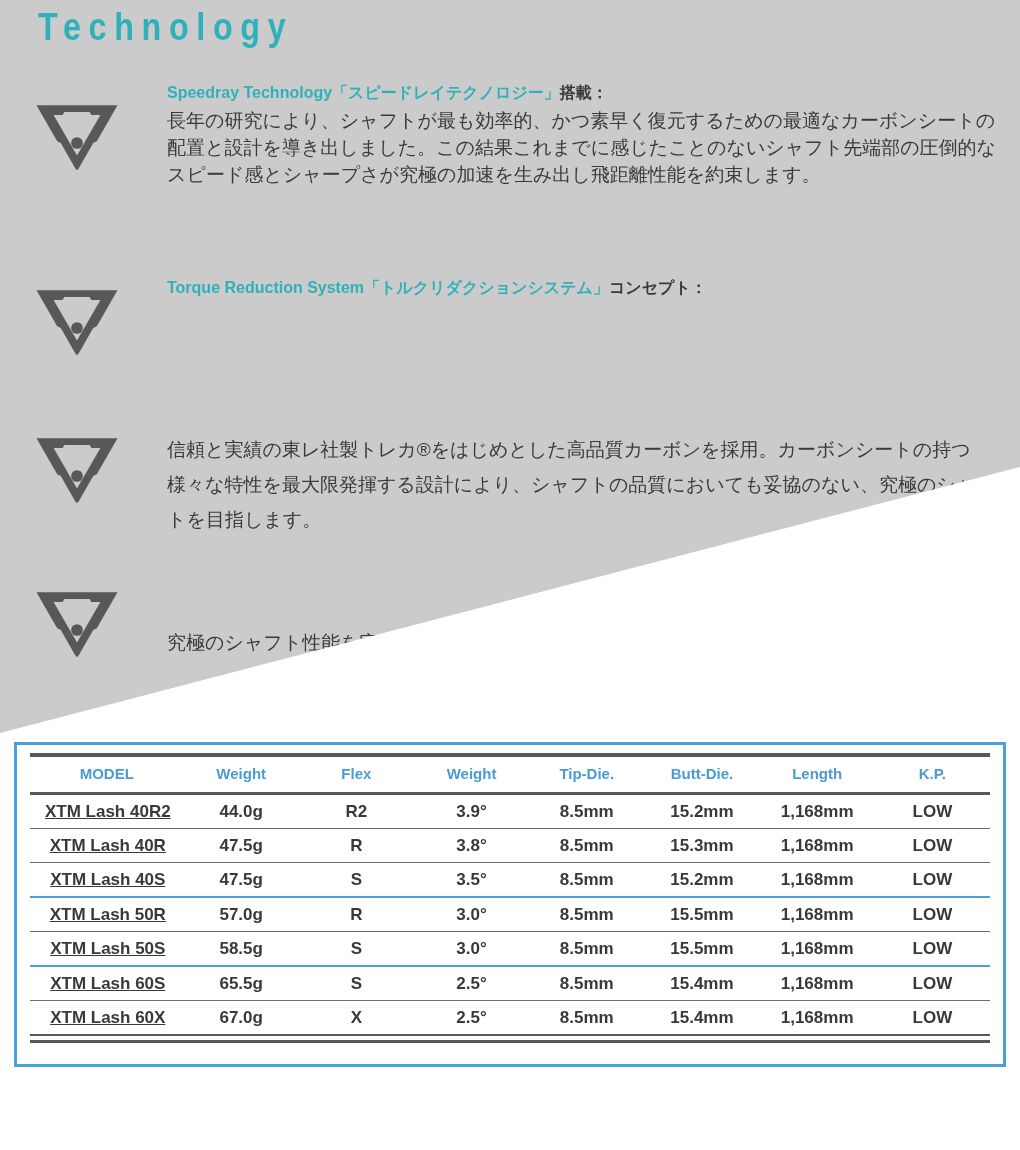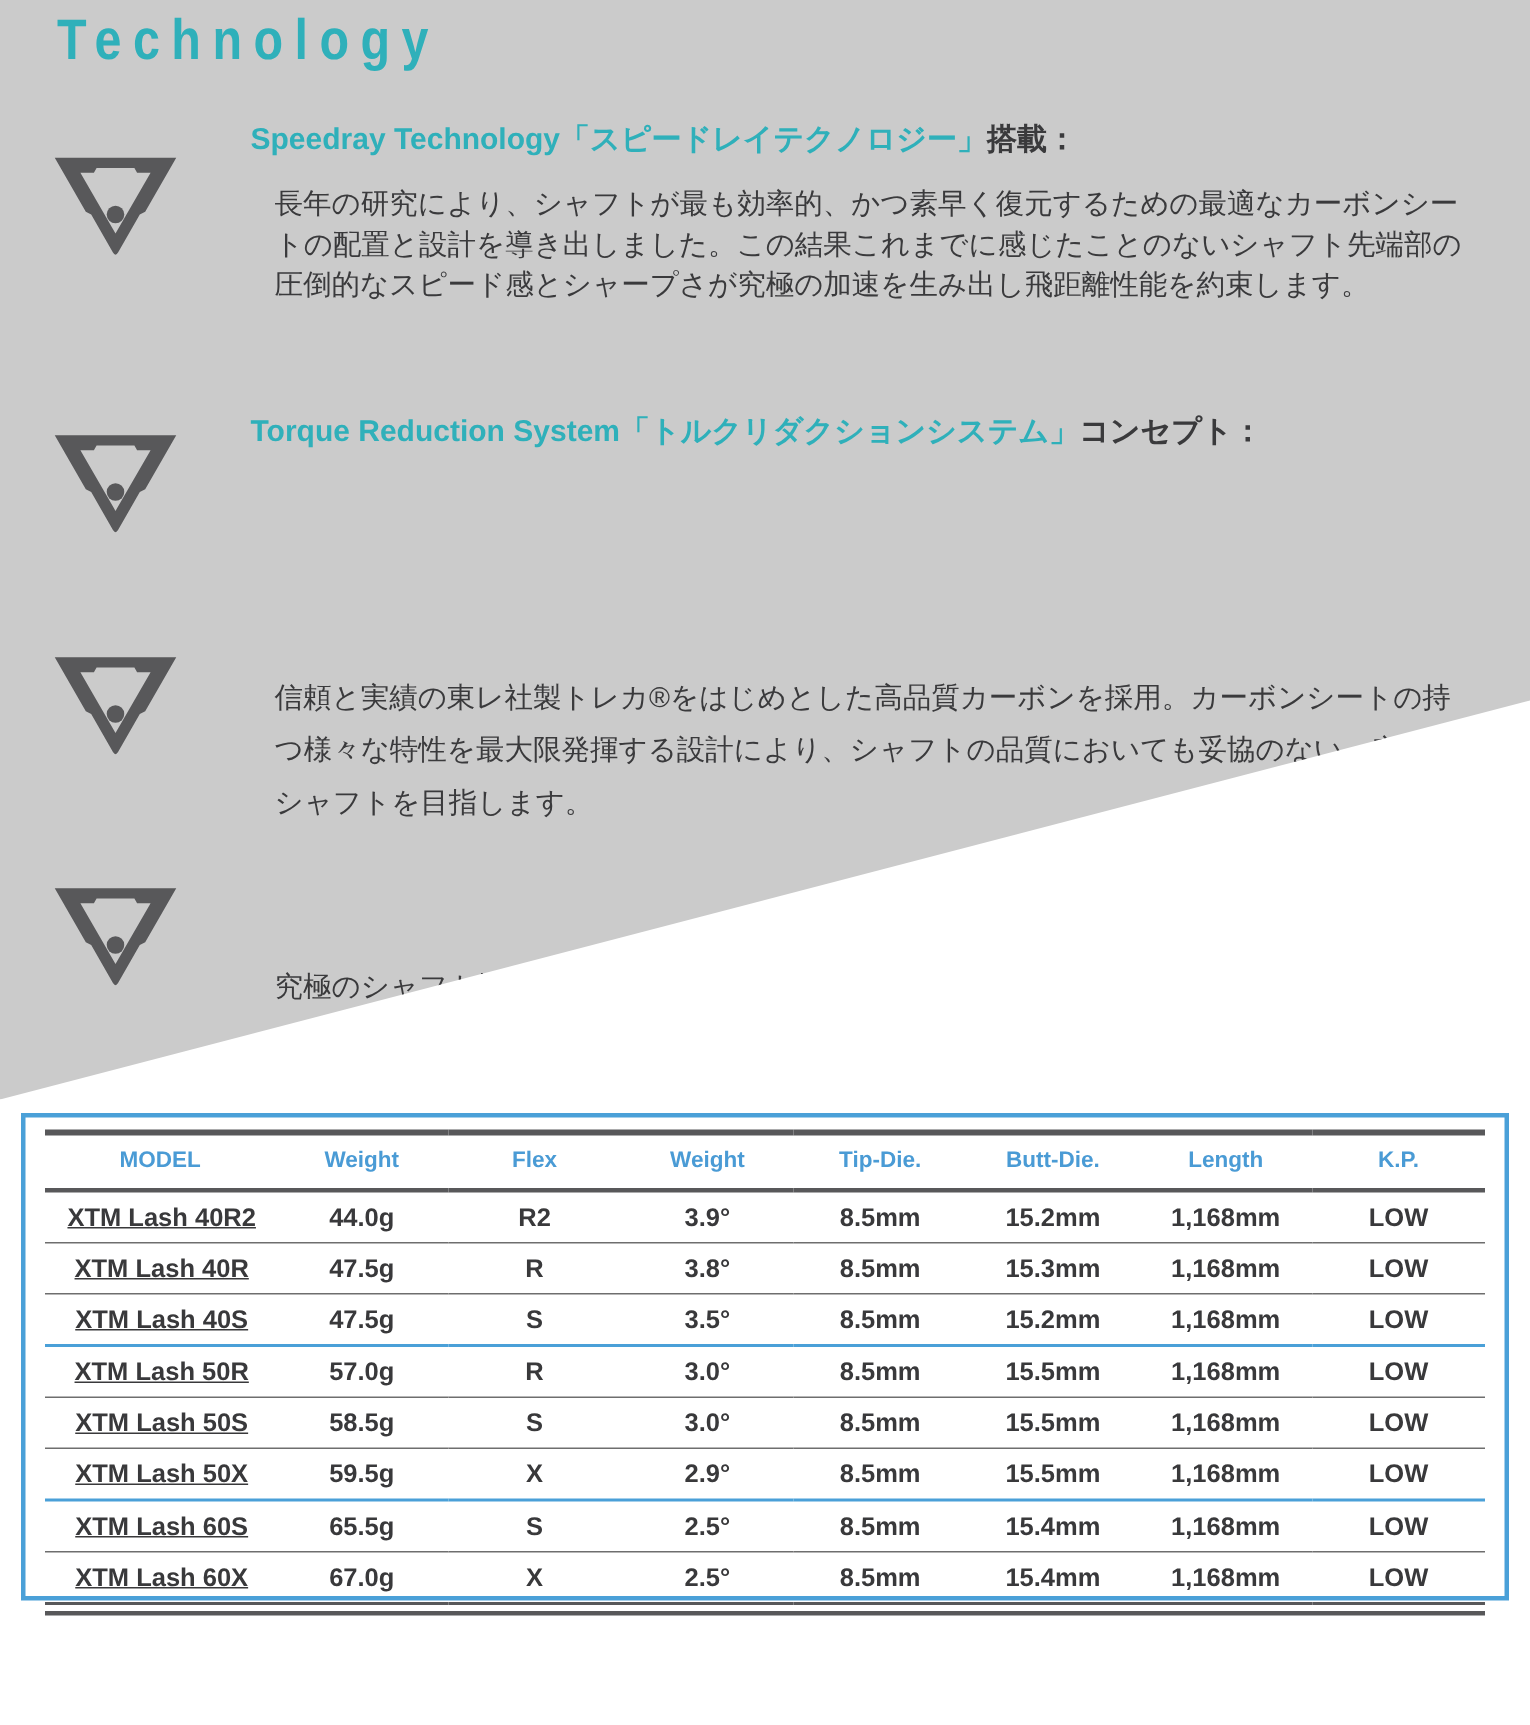--- a/index.html
+++ b/index.html
@@ -14,23 +14,23 @@
                 font-size:38px; font-weight:bold; color:#2fb0ba; letter-spacing:9px;
                 transform:scaleX(0.85); transform-origin:left top; white-space:nowrap; }
 
   .tri-icon { position:absolute; left:32px; width:90px; height:83px; }
   .icon-1 { top:97px; } .icon-2 { top:282px; } .icon-3 { top:430px; } .icon-4 { top:584px; }
 
   .tech-text { position:absolute; left:167px; width:833px; color:#3a3a3c;
                font-size:19px; line-height:27px; }
   .text-1 { top:79px; } .text-2 { top:274px; }
   .text-3 { top:432px; line-height:35px; } .text-4 { top:629px; }
-  .sec-title { font-weight:bold; font-size:20px; line-height:28px; }
+  .sec-title { font-weight:bold; font-size:16px; line-height:28px; }
   .teal { color:#2fb0ba; }
-  .sec-body { margin:16px; }
+  .sec-body { margin:0; }
 
   
   .spec-box { position:absolute; left:14px; top:742px; width:992px; height:325px;
               box-sizing:border-box; border:3px solid #4aa0d8; background:#ffffff;
               padding:8px 13px 0 13px; }
   table.spec { width:100%; border-collapse:collapse; table-layout:fixed; }
   table.spec th { font-size:15px; font-weight:bold; color:#4a9bd5; text-align:center;
                   border-top:4px solid #58585a; border-bottom:3px solid #58585a;
                   padding:8px 0 10px 0; }
   table.spec td { font-size:17px; font-weight:bold; color:#39393b; text-align:center;
@@ -159,30 +159,20 @@
           <tr>
             <td class="model-cell">XTM Lash 50S</td>
             <td>58.5g</td>
             <td>S</td>
             <td>3.0°</td>
             <td>8.5mm</td>
             <td>15.5mm</td>
             <td>1,168mm</td>
             <td>LOW</td>
           </tr>
-          <tr>
-            <td class="model-cell">XTM Lash 50X</td>
-            <td>59.5g</td>
-            <td>X</td>
-            <td>2.9°</td>
-            <td>8.5mm</td>
-            <td>15.5mm</td>
-            <td>1,168mm</td>
-            <td>LOW</td>
-          </tr>
           <tr class="group-start">
             <td class="model-cell">XTM Lash 60S</td>
             <td>65.5g</td>
             <td>S</td>
             <td>2.5°</td>
             <td>8.5mm</td>
             <td>15.4mm</td>
             <td>1,168mm</td>
             <td>LOW</td>
           </tr>

